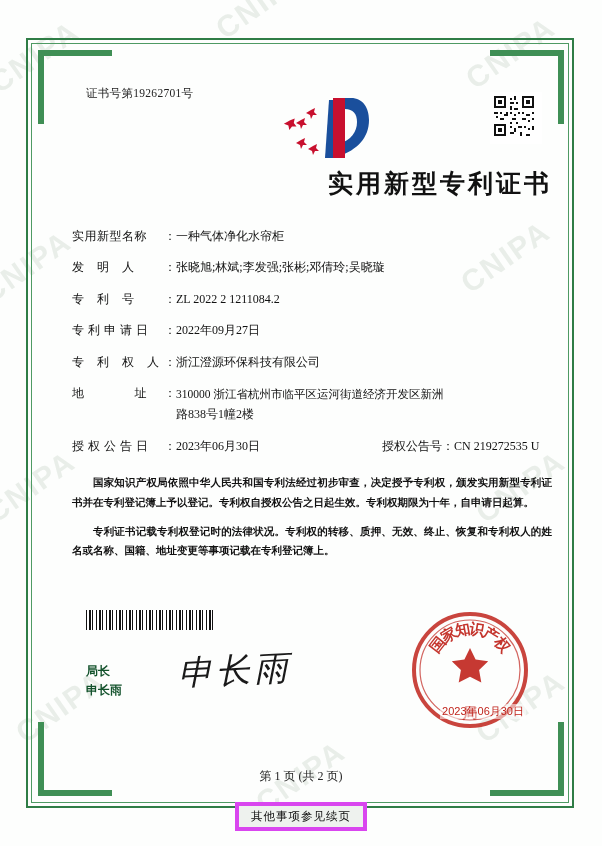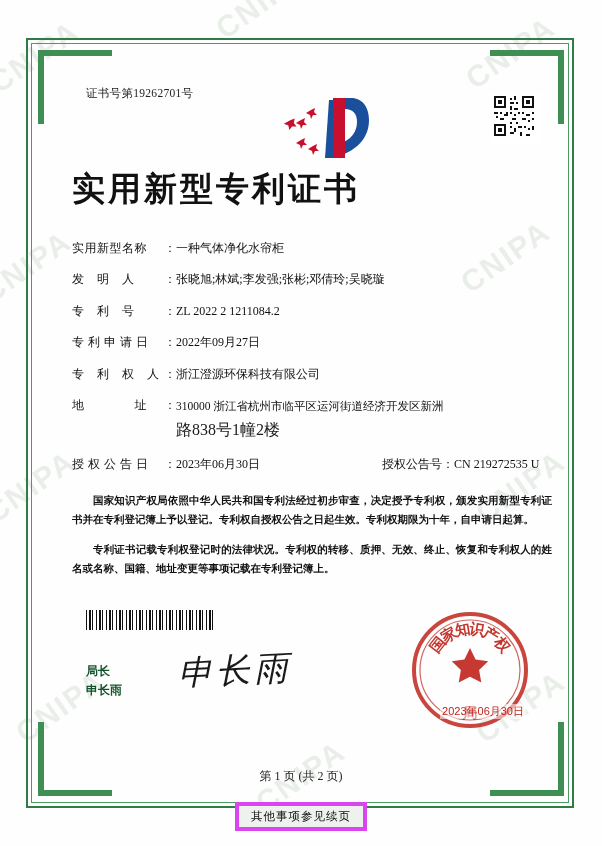--- a/index.html
+++ b/index.html
@@ -100,22 +100,22 @@
     position: absolute;
     right: 10px;
     top: 6px;
     width: 48px;
     height: 48px;
     background: #fff;
     padding: 2px;
   }
 
   .title {
-    text-align: left;
-    font-size: 33px;
+    text-align: right;
+    font-size: 25px;
     font-weight: bold;
     letter-spacing: 3px;
     margin: 66px 0 0 0;
     color: #111;
     font-family: "Liberation Serif", serif;
   }
 
   .fields {
     margin-top: 28px;
     font-size: 12px;
@@ -142,21 +142,21 @@
     color: #111;
     font-size: 12px;
   }
   .field-value.small {
     font-size: 11.5px;
   }
   .addr-line2 {
     margin-left: 104px;
     margin-top: -10px;
     margin-bottom: 14px;
-    font-size: 16px;
+    font-size: 12px;
   }
   .inline-extra {
     margin-left: 36px;
   }
 
   .paragraphs {
     margin-top: 18px;
     font-size: 10.5px;
     line-height: 1.85;
     color: #111;

